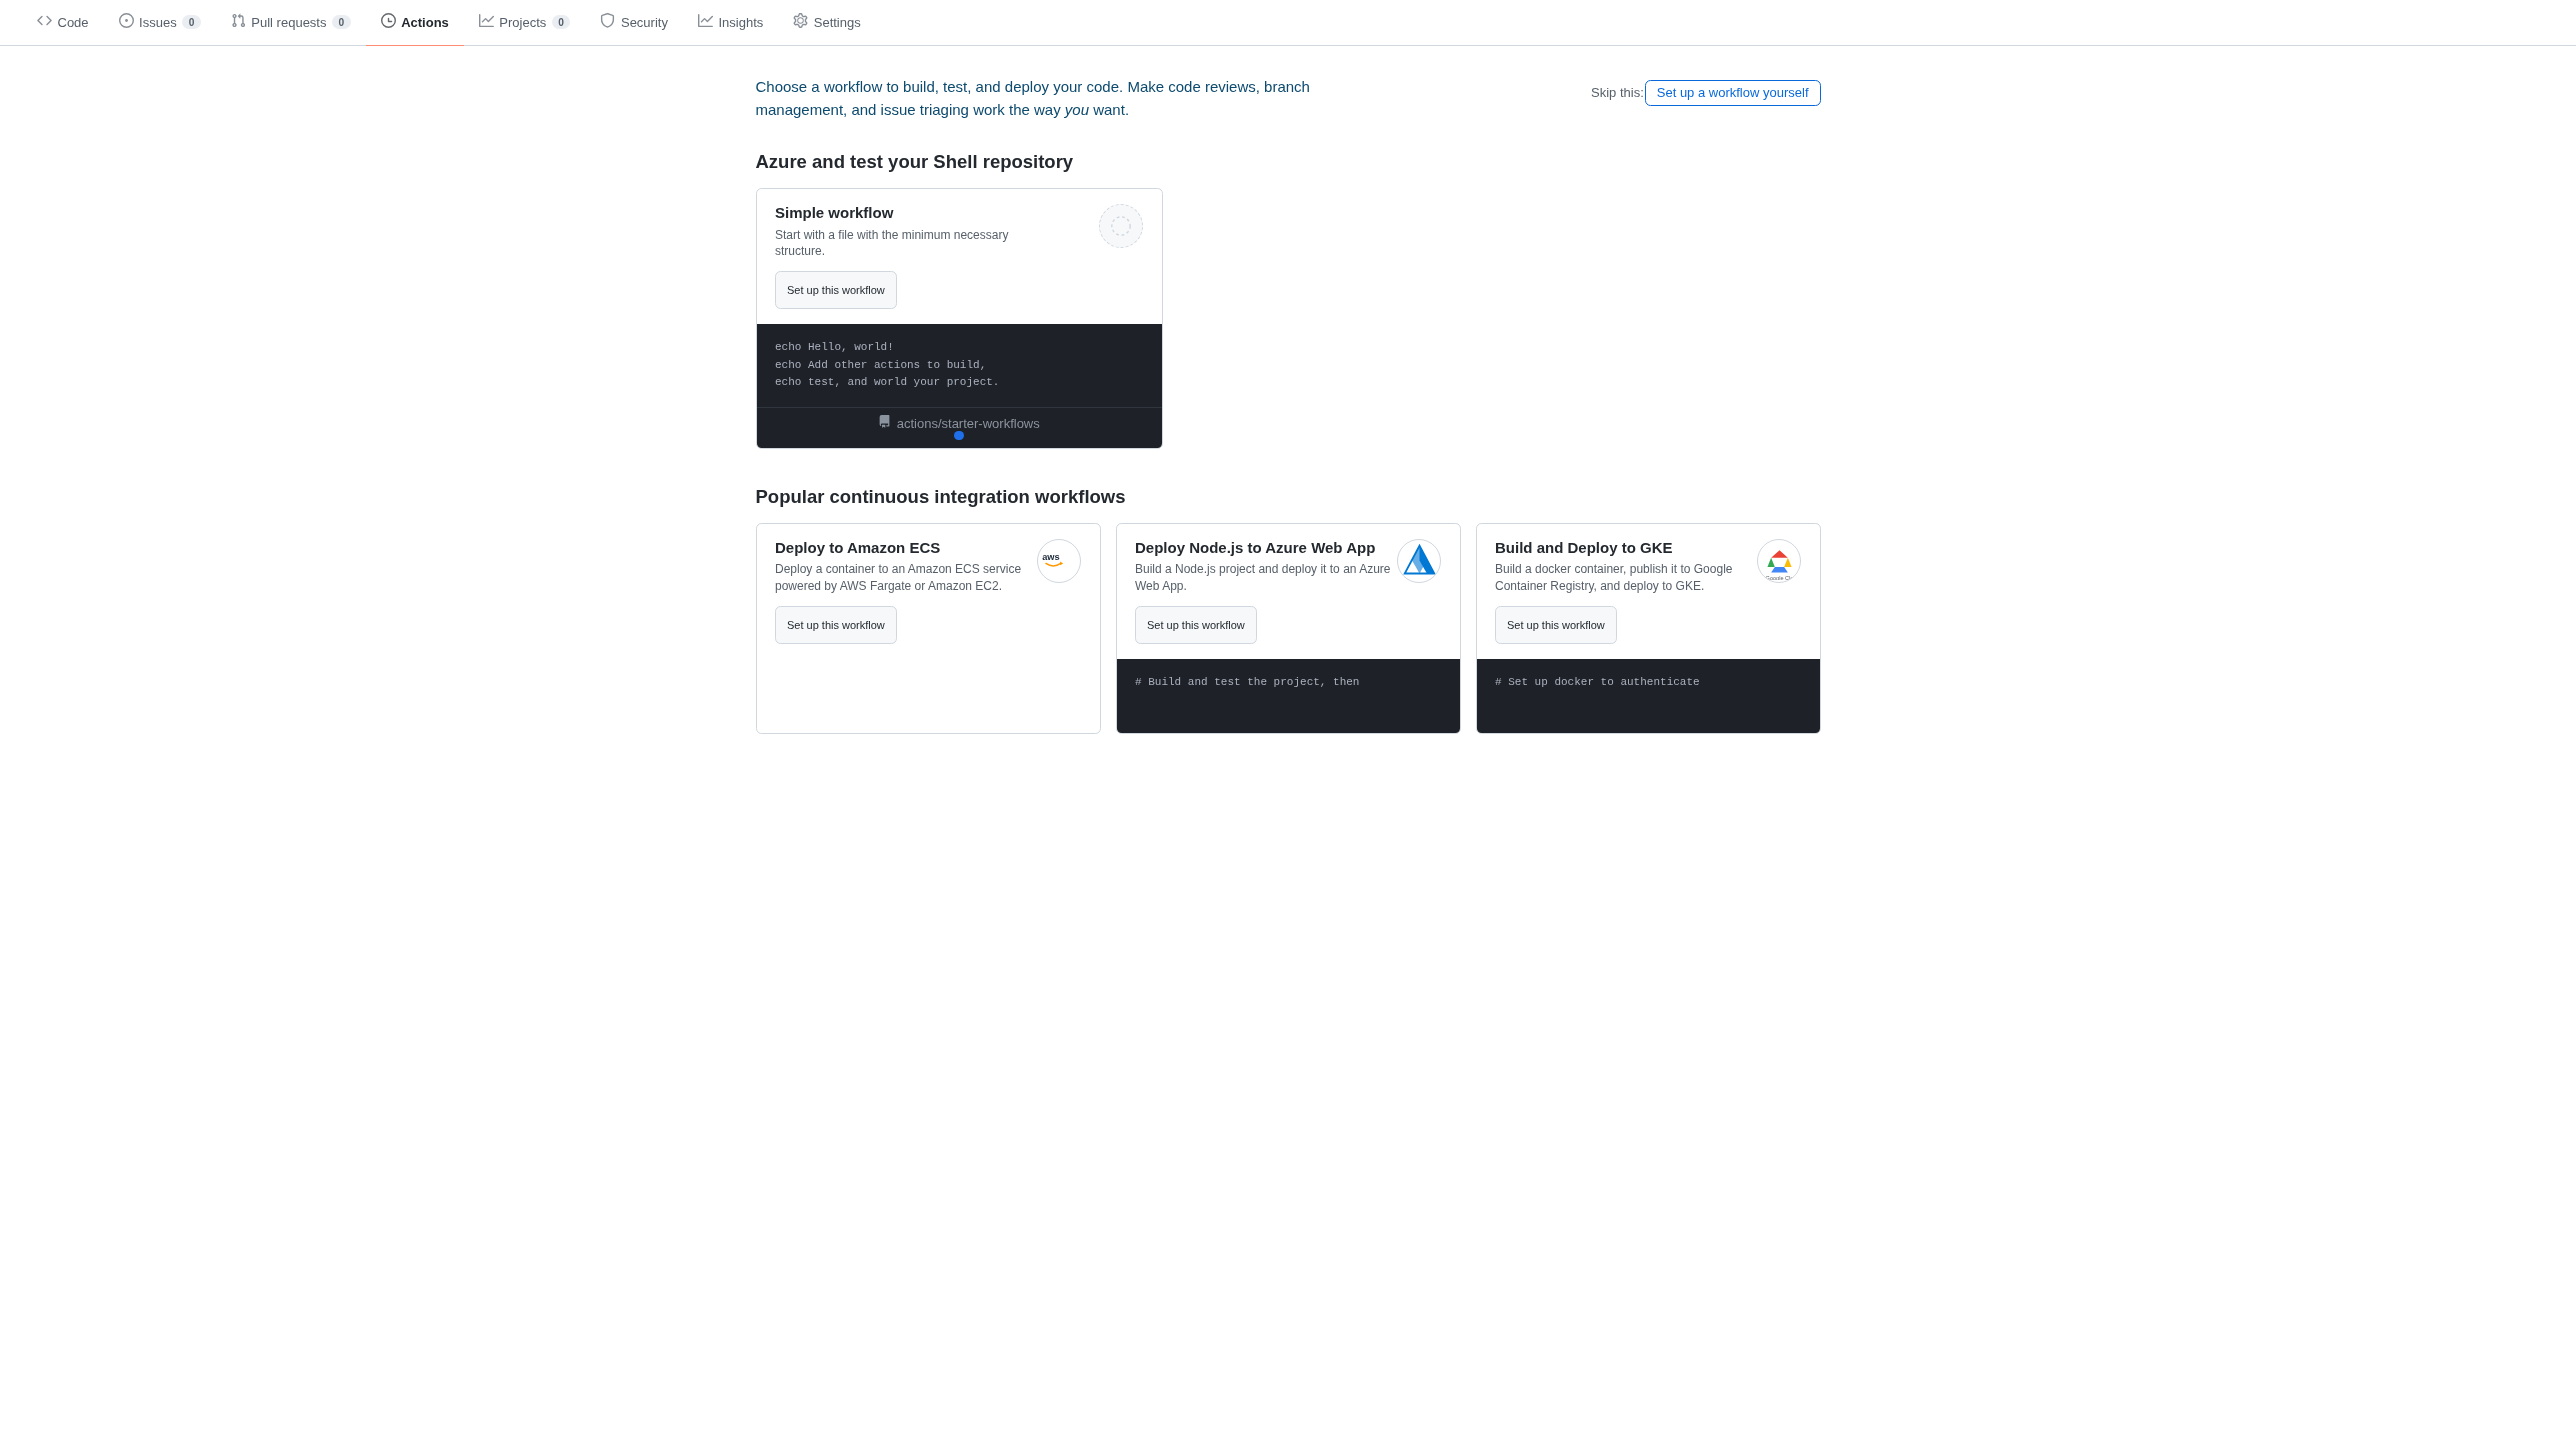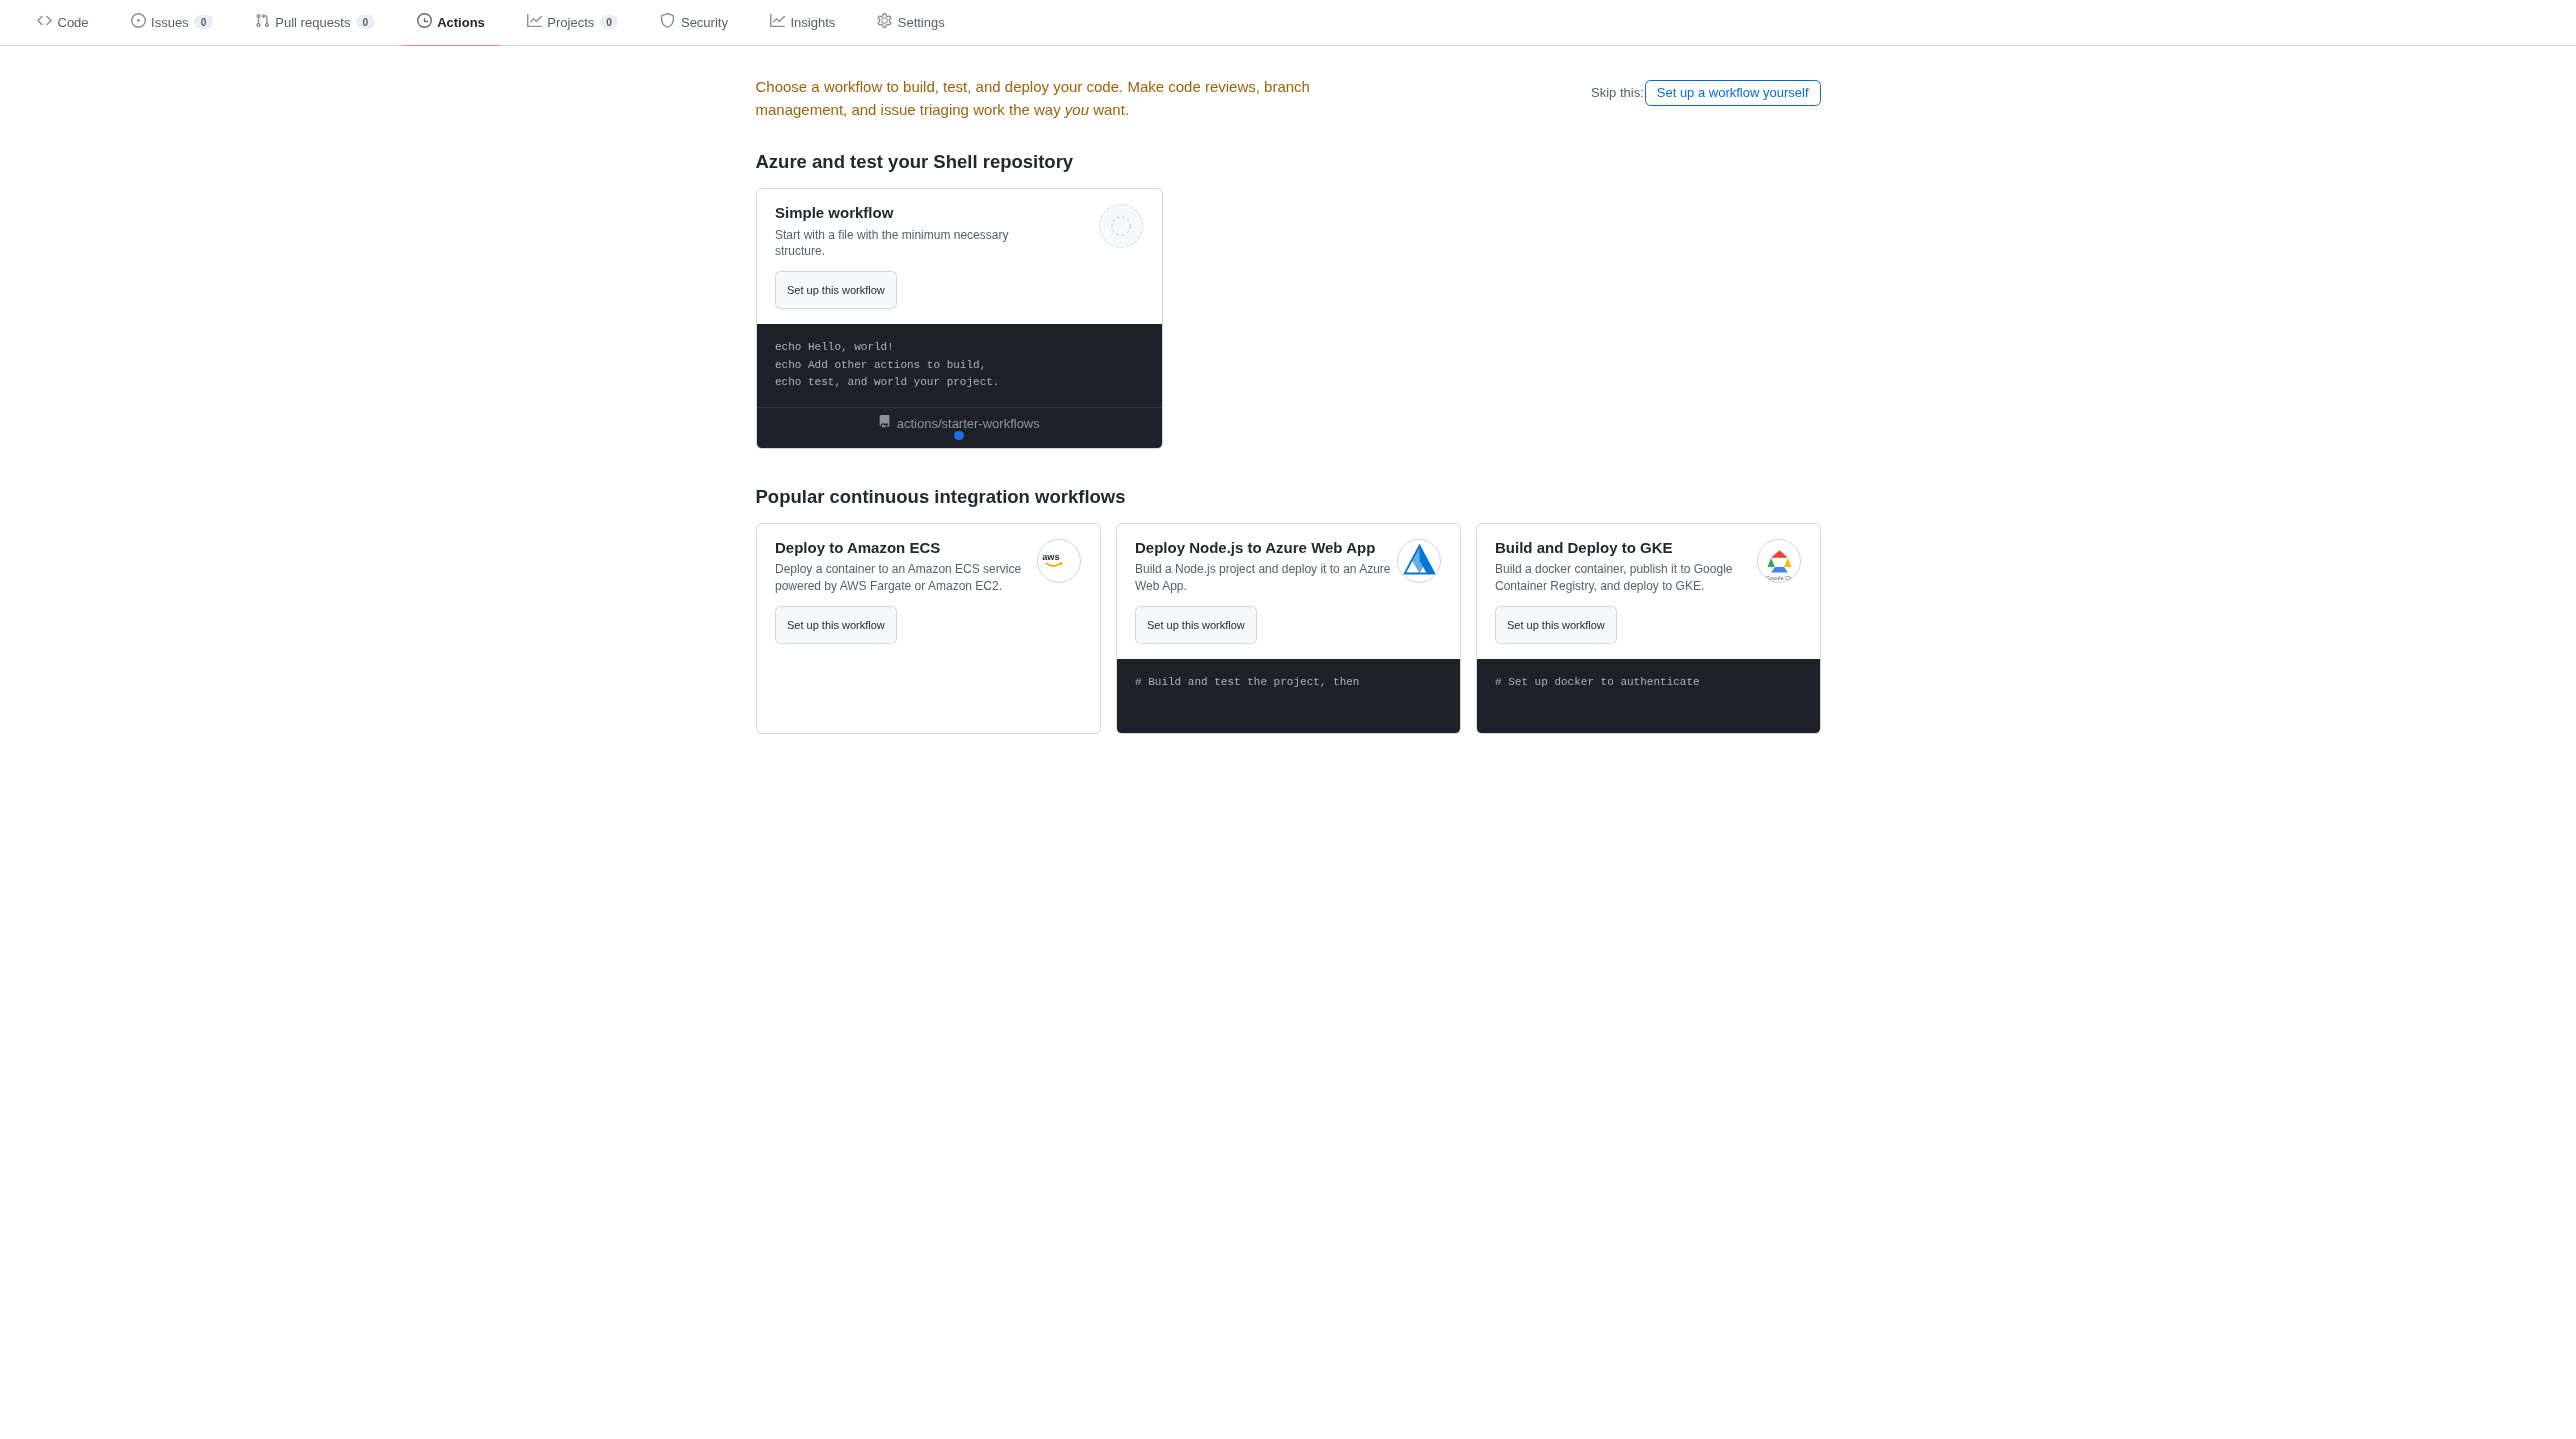--- a/index.html
+++ b/index.html
@@ -11,21 +11,21 @@
     }
 
     
     .nav-bar {
       display: flex;
       align-items: center;
       border-bottom: 0.9px solid #d0d7de;
       padding: 0 22px;
       background: #fff;
       height: 46px;
-      gap: 12px;
+      gap: 0;
     }
     .nav-item {
       display: flex;
       align-items: center;
       gap: 5.5px;
       padding: 13px 15px;
       font-size: 13px;
       color: #57606a;
       cursor: pointer;
       border-bottom: 1.8px solid transparent;
@@ -62,21 +62,21 @@
       align-items: flex-start;
       margin-bottom: 30px;
     }
     .page-header-left h1 {
       font-size: 22px;
       font-weight: 600;
       margin-bottom: 11px;
     }
     .page-header-left p {
       font-size: 15px;
-      color: #a16207;
+      color: #0c4a6e;
       max-width: 591px;
       line-height: 1.5;
     }
     .page-header-left p em {
       font-style: italic;
     }
     .skip-area {
       display: flex;
       align-items: center;
       gap: 1px;

